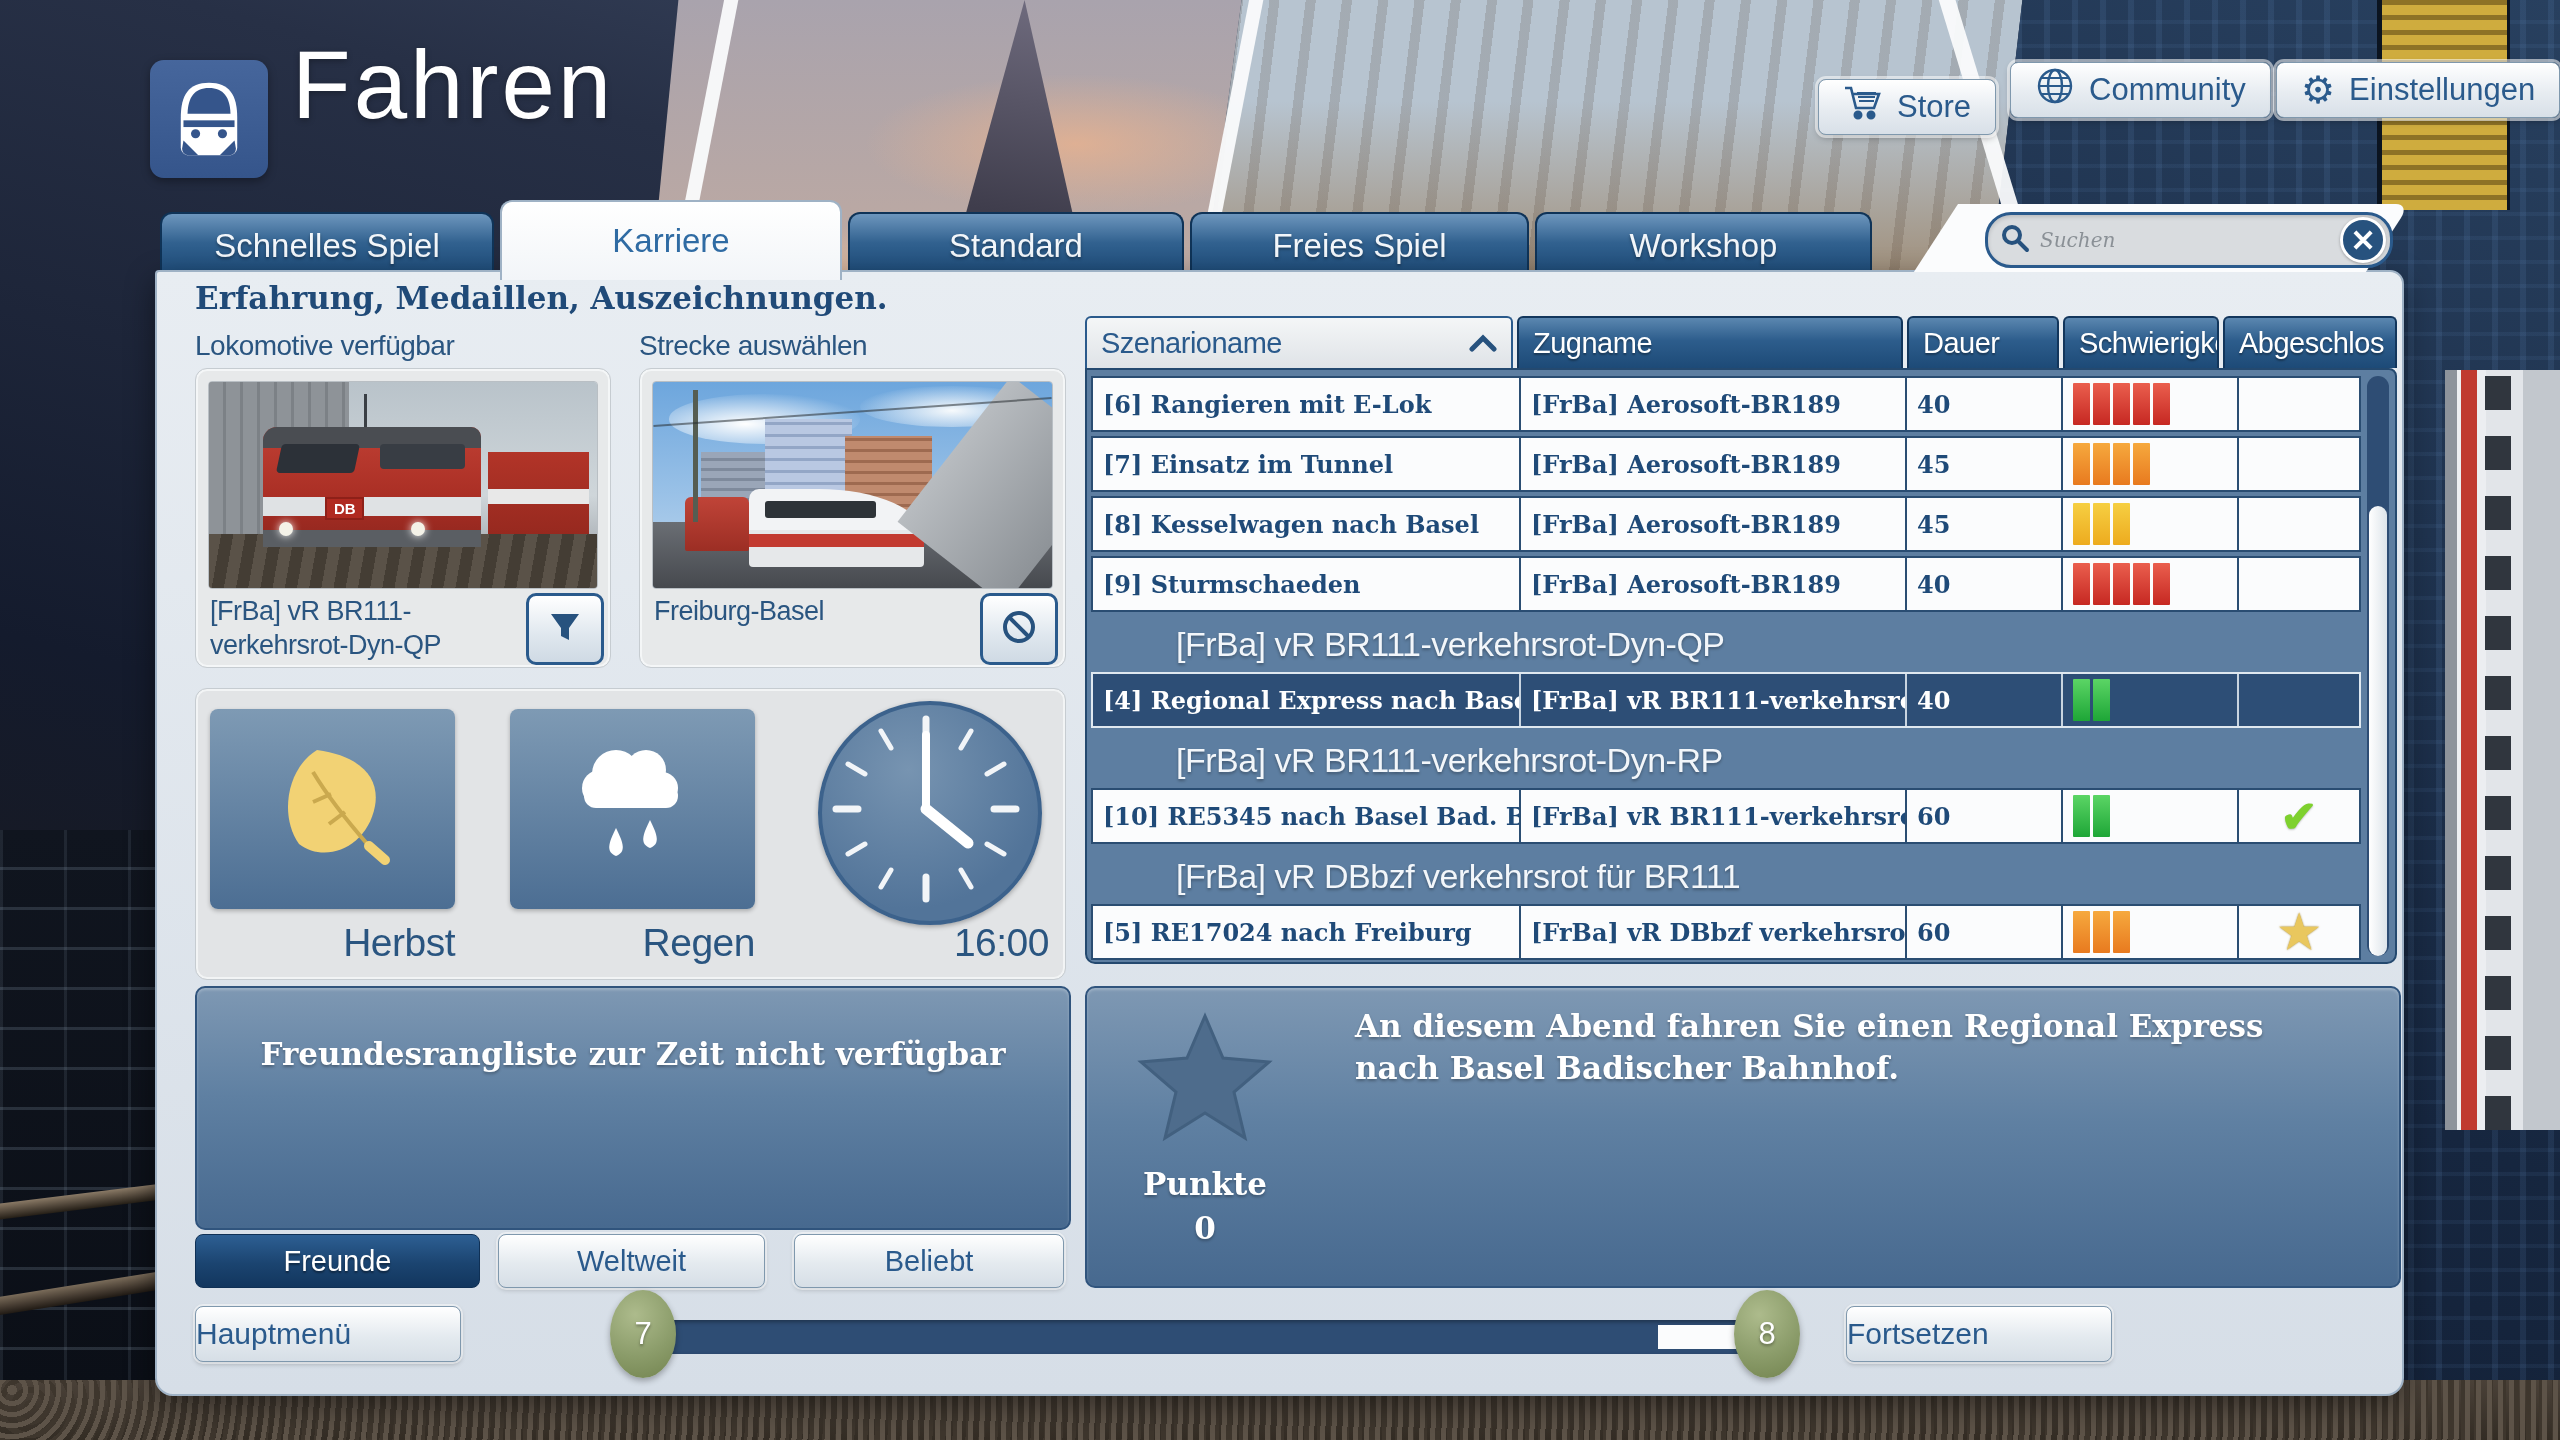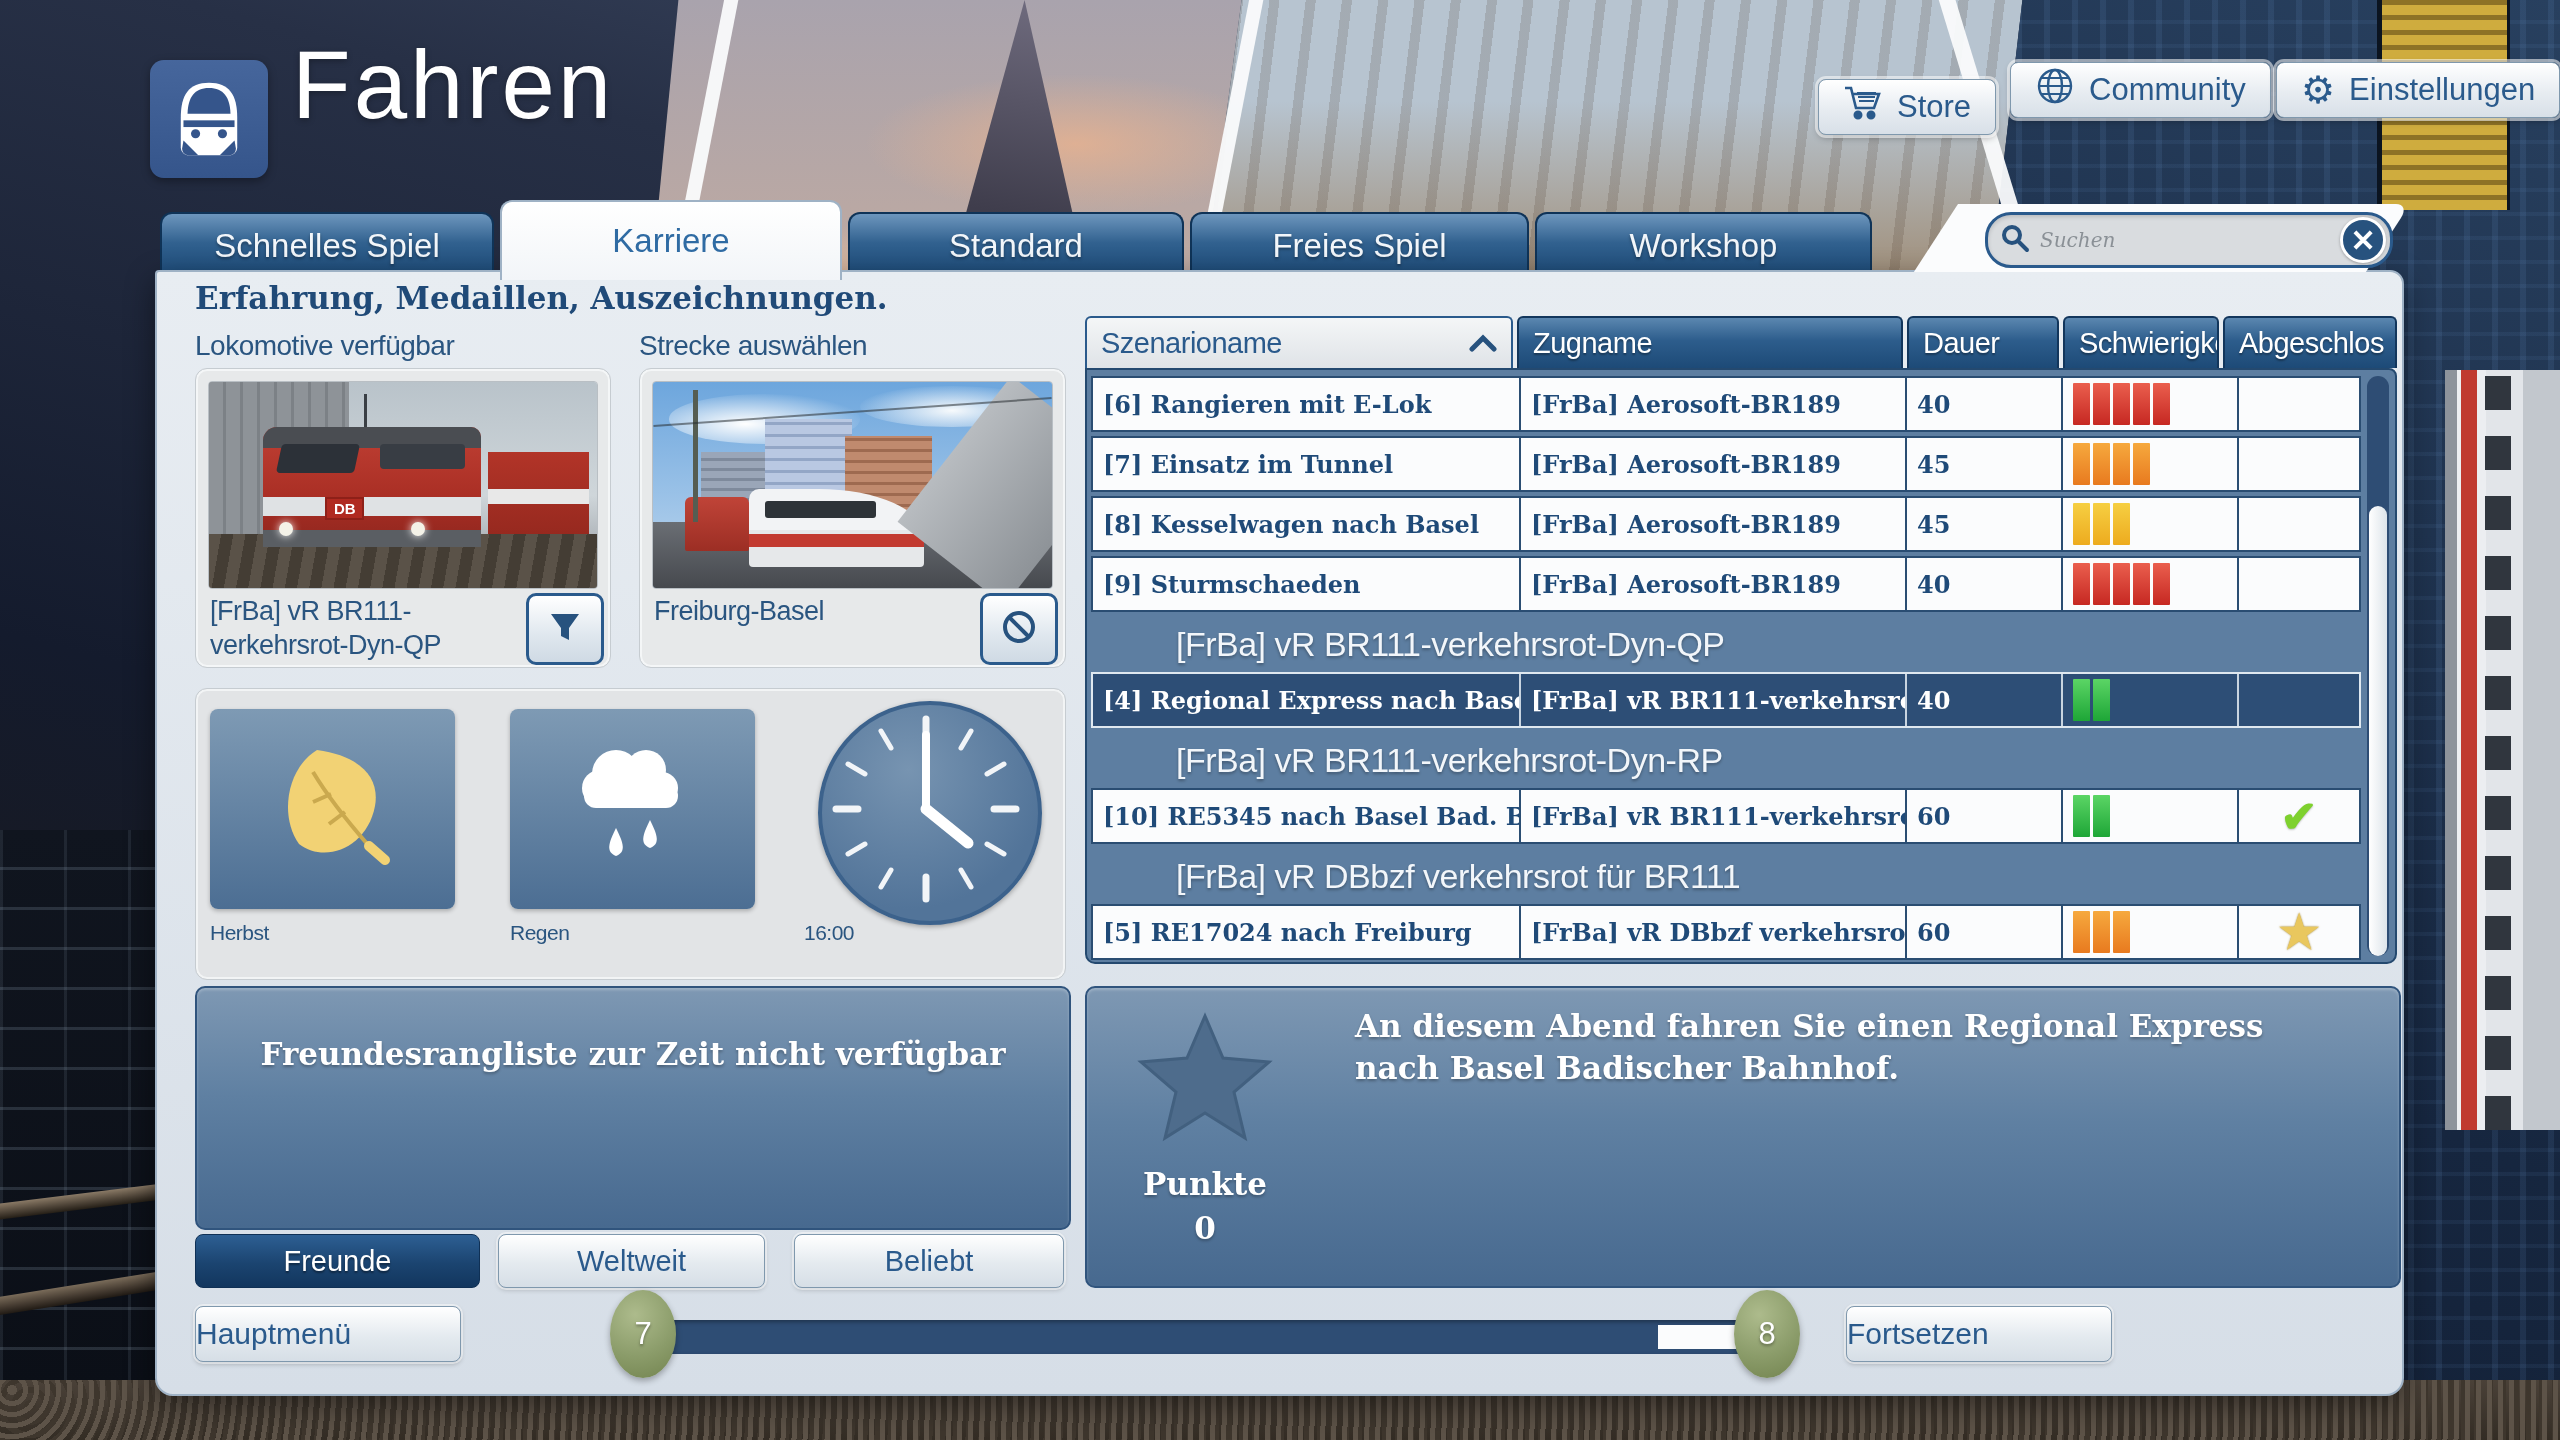--- a/index.html
+++ b/index.html
@@ -156,21 +156,21 @@
     background:linear-gradient(90deg,#b8bcc0,#8e9398);}
   .route-mast{left:10%;top:4%;width:5px;height:64%;background:#555d52;}
   .route-wire{left:0;top:14%;width:100%;height:2px;background:rgba(40,45,50,.55);transform:rotate(-4deg);}
 
   
   .weather-panel{position:absolute;left:38px;top:416px;width:869px;height:290px;border-radius:12px;
     background:#e2e4e6;border:1px solid #c6ccd1;box-shadow:inset 0 0 0 2px #f2f4f5;}
   .w-tile{position:absolute;top:20px;width:245px;height:200px;border-radius:8px;cursor:pointer;
     background:linear-gradient(180deg,#7e9ab4,#4c6e93);box-shadow:0 2px 4px rgba(0,0,0,.25);
     display:flex;align-items:center;justify-content:center;}
-  .w-label{position:absolute;top:232px;width:245px;text-align:left;font-size:21px;color:#2a5580;letter-spacing:-0.5px;}
+  .w-label{position:absolute;top:232px;width:245px;text-align:right;font-size:39px;color:#2a5580;letter-spacing:-0.5px;}
   .clock{position:absolute;top:12px;width:216px;height:216px;border-radius:50%;cursor:pointer;
     background:radial-gradient(circle at 40% 30%,#7794b1,#527499 70%);border:4px solid #3c628c;
     box-shadow:0 2px 5px rgba(0,0,0,.3);}
 
   
   .blue-panel{position:absolute;border-radius:10px;border:2px solid #30547d;
     background:linear-gradient(180deg,#7e98b3 0%,#5f80a2 45%,#47698f 100%);
     box-shadow:inset 0 2px 3px rgba(255,255,255,.25);}
   .friends-text{position:absolute;left:0;right:0;top:48px;text-align:center;
     font-family:"DejaVu Serif",serif;font-weight:bold;font-size:31px;color:#fff;

